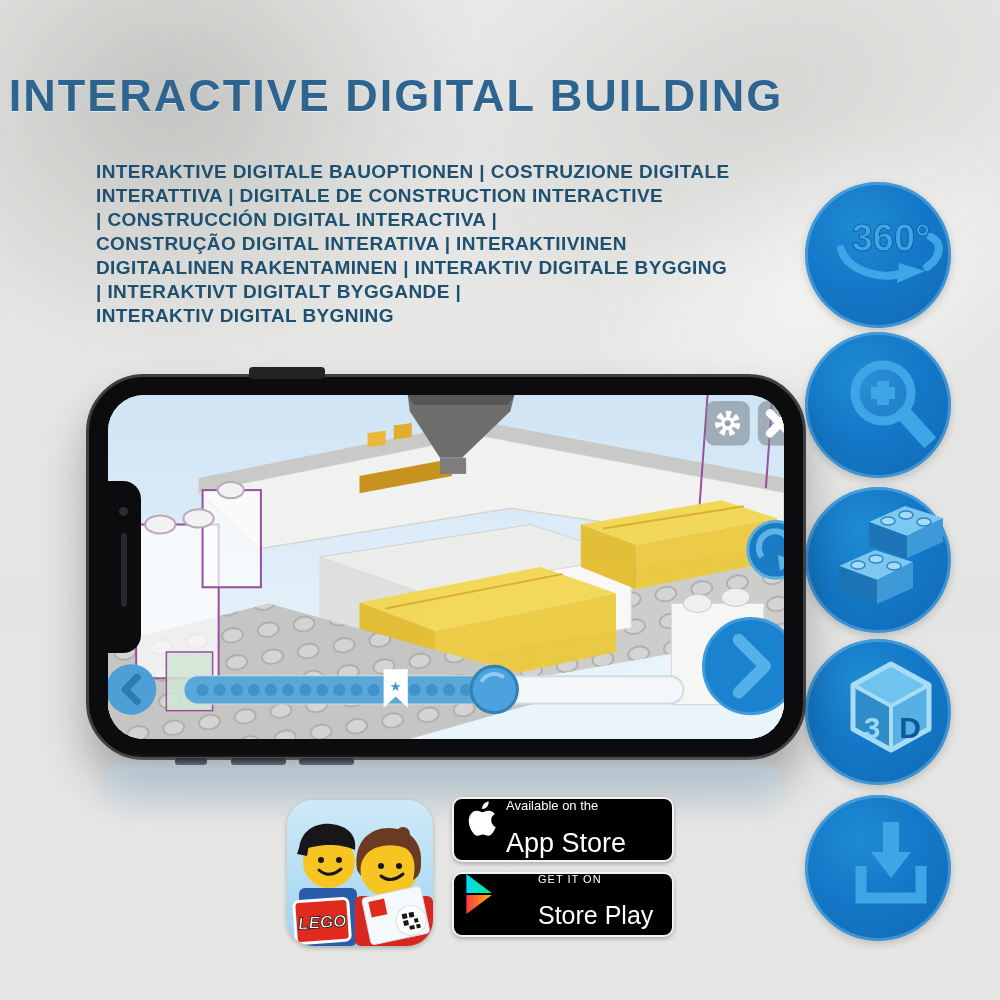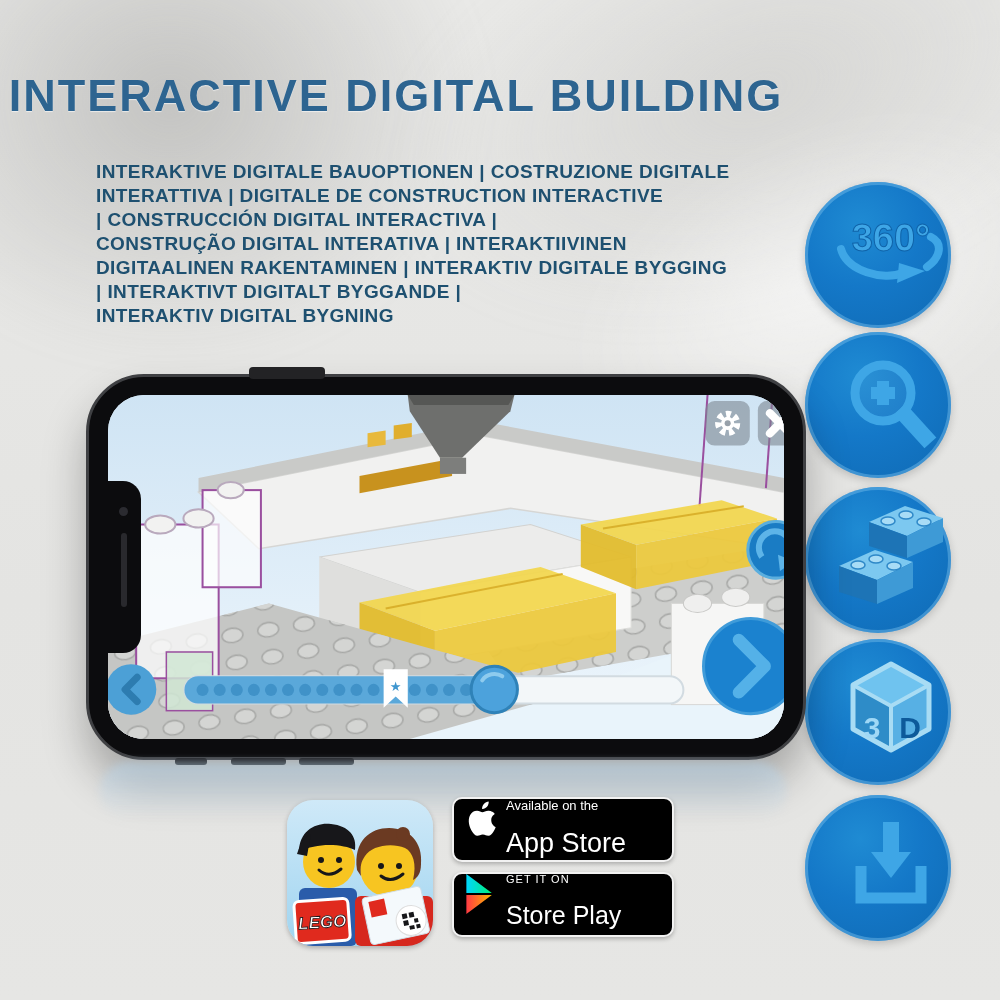--- a/index.html
+++ b/index.html
@@ -347,21 +347,21 @@
         <path fill="#fff" d="M29.9 22.3c-.1-4.4 3.6-6.5 3.8-6.6-2.1-3-5.3-3.4-6.4-3.5-2.7-.3-5.3 1.6-6.7 1.6-1.4 0-3.5-1.6-5.8-1.5-3 0-5.7 1.7-7.2 4.4-3.1 5.4-.8 13.3 2.2 17.7 1.5 2.1 3.2 4.5 5.5 4.4 2.2-.1 3-1.4 5.7-1.4 2.7 0 3.4 1.4 5.8 1.4 2.4 0 3.9-2.2 5.4-4.3 1.7-2.5 2.4-4.9 2.4-5-.1-.1-4.6-1.8-4.7-7.2z"></path>
         <path fill="#fff" d="M25.4 8.1c1.2-1.5 2-3.5 1.8-5.6-1.7.1-3.8 1.2-5.1 2.6-1.1 1.3-2.1 3.4-1.9 5.4 2 .2 4-1 5.2-2.4z"></path>
       </svg>
     </div>
     <div class="btxt">
       <span class="tagline">Available on the</span>
       <span class="store">App Store</span>
     </div>
   </div>
 
-  <div class="badge gp" style="top:872px;">
+  <div class="badge gp" style="top:872px;gap:32px;">
     <div class="logo">
       <svg width="30" height="40" viewBox="0 0 30 44">
         <defs>
           <linearGradient id="gpt" x1="0" y1="0" x2="1" y2="0">
             <stop offset="0" stop-color="#00d7fe"></stop>
               <stop offset="1" stop-color="#00f076"></stop>
           </linearGradient>
           <linearGradient id="gpb" x1="0" y1="0" x2="1" y2="0">
             <stop offset="0" stop-color="#ff3a44"></stop>
               <stop offset="1" stop-color="#ffb900"></stop>

